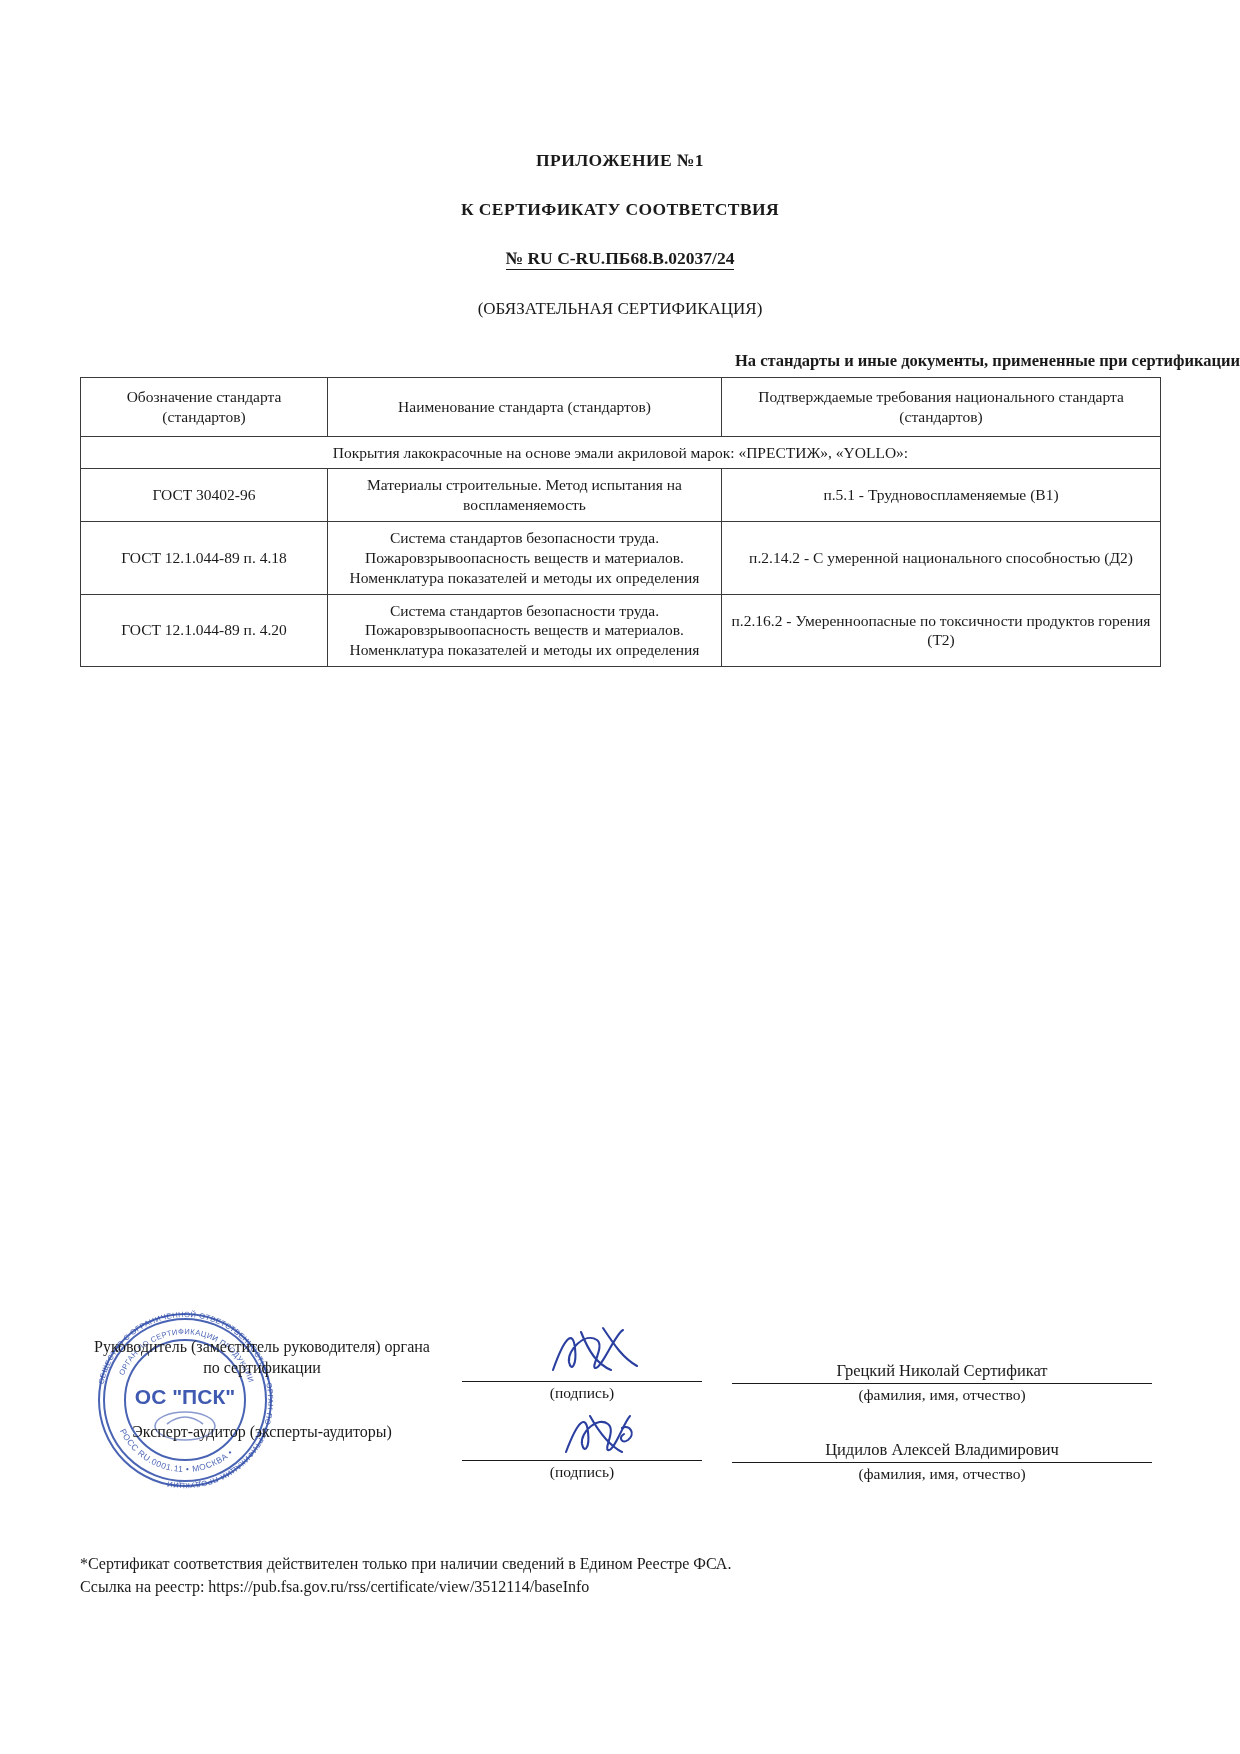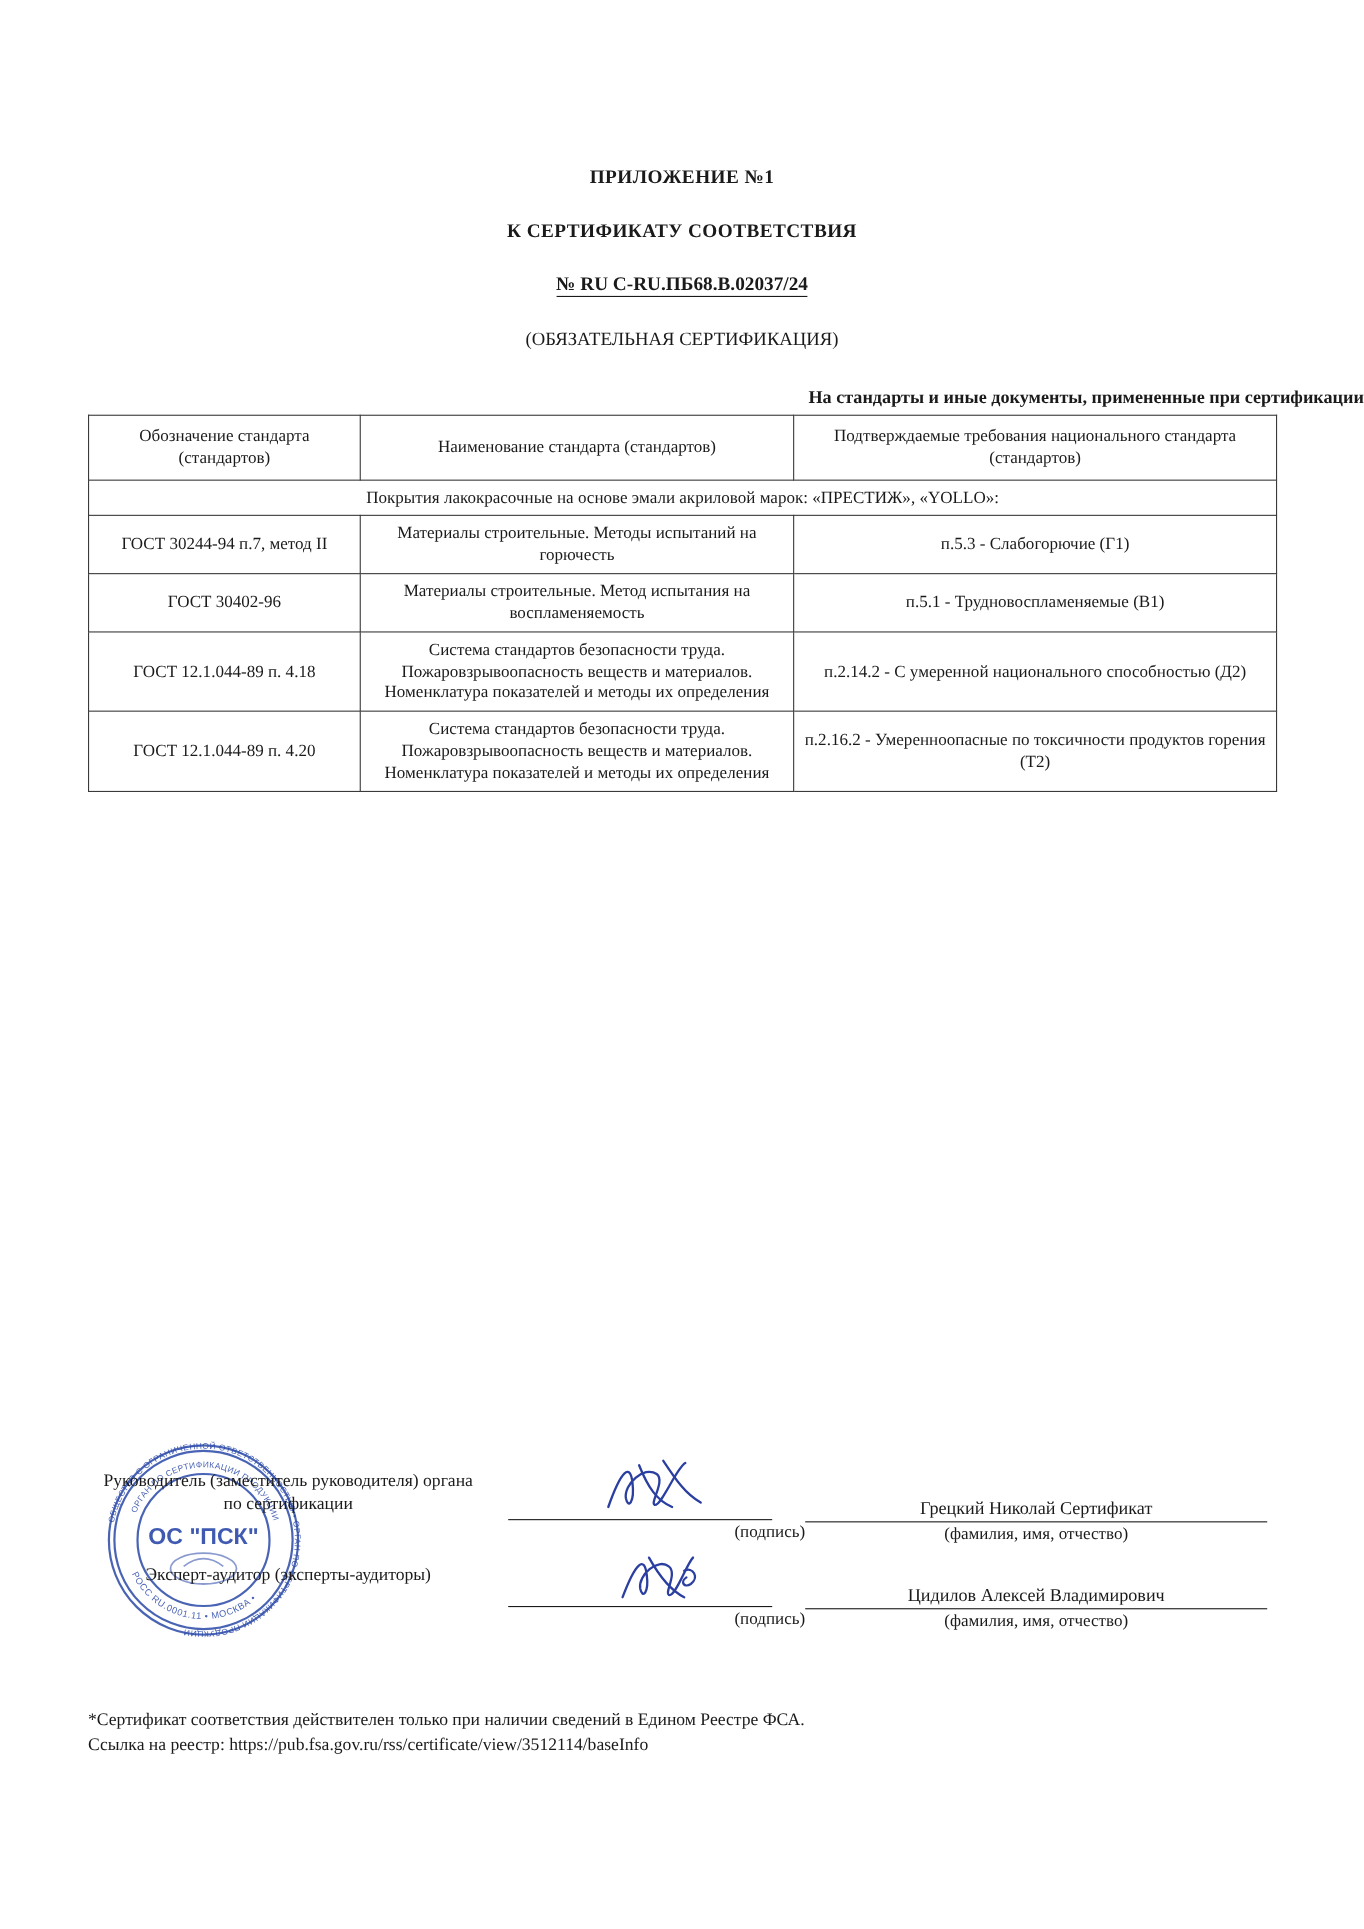--- a/index.html
+++ b/index.html
@@ -109,21 +109,21 @@
 
   .sign-title {
     width: 340px;
     font-size: 16px;
     line-height: 1.3;
     text-align: center;
     padding-top: 2px;
   }
   .sign-mid {
     width: 300px;
-    text-align: right;
+    text-align: center;
     position: relative;
   }
   .sign-line {
     border-bottom: 1.2px solid #1a1a1a;
     height: 46px;
     margin: 0 30px;
   }
   .r2 .sign-line { height: 40px; }
   .sign-sub {
     font-size: 15.5px;
@@ -197,25 +197,20 @@
       <thead>
         <tr>
           <td>Обозначение стандарта (стандартов)</td>
           <td>Наименование стандарта (стандартов)</td>
           <td>Подтверждаемые требования национального стандарта (стандартов)</td>
         </tr>
       </thead>
       <tbody>
         <tr class="group-row">
           <td colspan="3">Покрытия лакокрасочные на основе эмали акриловой марок: «ПРЕСТИЖ», «YOLLO»:</td>
-        </tr>
-        <tr>
-          <td>ГОСТ 30244-94 п.7, метод II</td>
-          <td>Материалы строительные. Методы испытаний на горючесть</td>
-          <td>п.5.3 - Слабогорючие (Г1)</td>
         </tr>
         <tr>
           <td>ГОСТ 30402-96</td>
           <td>Материалы строительные. Метод испытания на воспламеняемость</td>
           <td>п.5.1 - Трудновоспламеняемые (В1)</td>
         </tr>
         <tr>
           <td>ГОСТ 12.1.044-89 п. 4.18</td>
           <td>Система стандартов безопасности труда. Пожаровзрывоопасность веществ и материалов. Номенклатура показателей и методы их определения</td>
           <td>п.2.14.2 - С умеренной национального способностью (Д2)</td>

